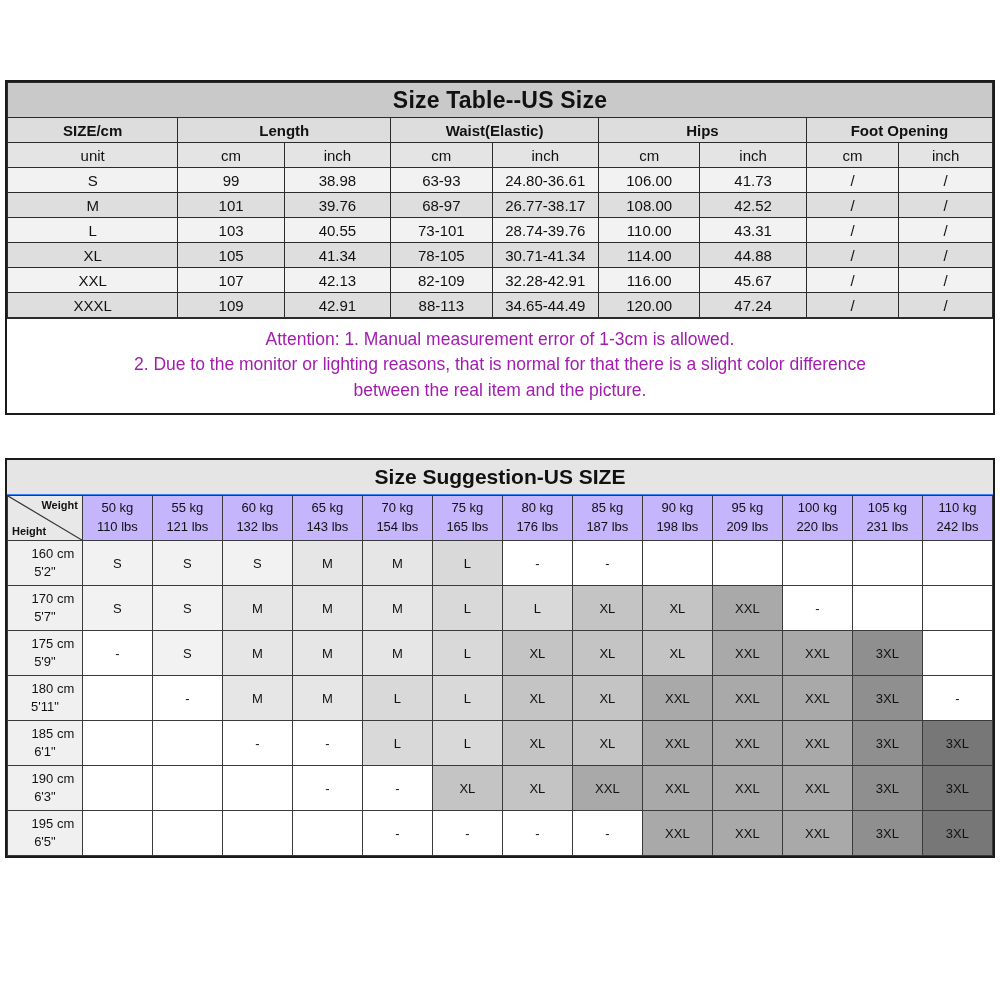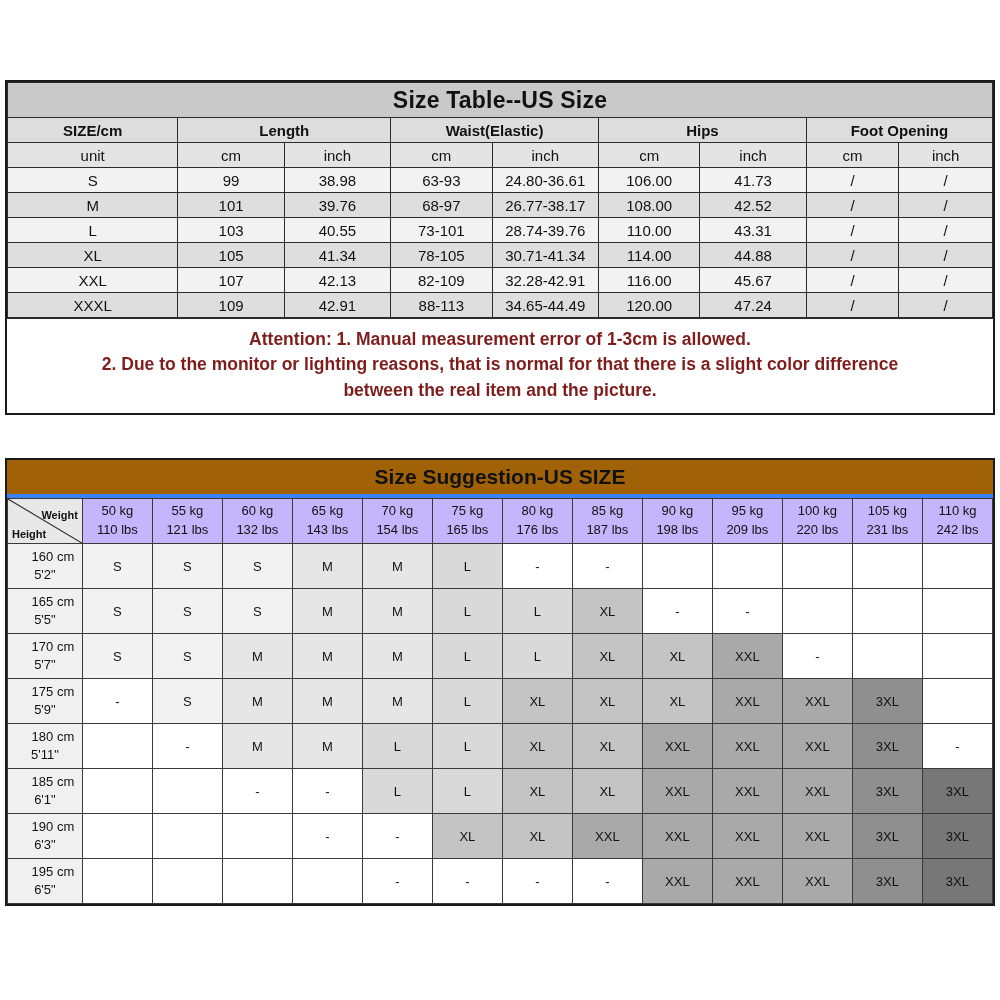--- a/index.html
+++ b/index.html
@@ -66,38 +66,38 @@
     font-weight: normal;
     font-size: 15px;
   }
   .row-odd td { background: #f2f2f2; }
   .row-even td { background: #dedede; }
 
   .attention {
     background: #ffffff;
     padding: 8px 10px 10px 10px;
     text-align: center;
-    color: #7f1d1d;
-    font-weight: bold;
+    color: #a21caf;
+    font-weight: normal;
     font-size: 17.5px;
     line-height: 1.45;
     border-top: 1px solid #2b2b2b;
   }
   .attention .l1 { display: block; }
   .attention .l2 { display: block; }
 
   
   .sug-title {
-    background: #a16207;
+    background: #e5e5e5;
     text-align: center;
     font-size: 21px;
     font-weight: bold;
     height: 34px;
     line-height: 34px;
-    border-bottom: 4px solid #3b82f6;
+    border-bottom: 1px solid #3b82f6;
   }
   .sug-table {
     border-collapse: collapse;
     width: 100%;
     table-layout: fixed;
   }
   .sug-table td {
     border: 1px solid #3a3a3a;
     text-align: center;
     font-size: 13px;
@@ -111,21 +111,21 @@
     padding: 0;
     overflow: hidden;
   }
   .corner .diag {
     position: absolute;
     left: 0; top: 0;
     width: 100%; height: 100%;
   }
   .corner .wlabel {
     position: absolute;
-    right: 4px; top: 10px;
+    right: 4px; top: 3px;
     font-size: 11px;
     font-weight: bold;
   }
   .corner .hlabel {
     position: absolute;
     left: 4px; bottom: 3px;
     font-size: 11px;
     font-weight: bold;
   }
   .wt-head {
@@ -367,39 +367,20 @@
             <td class="c-empty">-</td>
             <td class="c-empty">-</td>
             <td class="c-empty"></td>
             <td class="c-empty"></td>
             <td class="c-empty"></td>
             <td class="c-empty"></td>
             <td class="c-empty"></td>
           </tr>
           <tr>
             <td class="ht-head">
-              <span class="cm">165 cm</span>
-              <span class="ft">5'5"</span>
-            </td>
-            <td class="c-l1">S</td>
-            <td class="c-l1">S</td>
-            <td class="c-l1">S</td>
-            <td class="c-l2">M</td>
-            <td class="c-l2">M</td>
-            <td class="c-l3">L</td>
-            <td class="c-l3">L</td>
-            <td class="c-l4">XL</td>
-            <td class="c-empty">-</td>
-            <td class="c-empty">-</td>
-            <td class="c-empty"></td>
-            <td class="c-empty"></td>
-            <td class="c-empty"></td>
-          </tr>
-          <tr>
-            <td class="ht-head">
               <span class="cm">170 cm</span>
               <span class="ft">5'7"</span>
             </td>
             <td class="c-l1">S</td>
             <td class="c-l1">S</td>
             <td class="c-l2">M</td>
             <td class="c-l2">M</td>
             <td class="c-l2">M</td>
             <td class="c-l3">L</td>
             <td class="c-l3">L</td>

